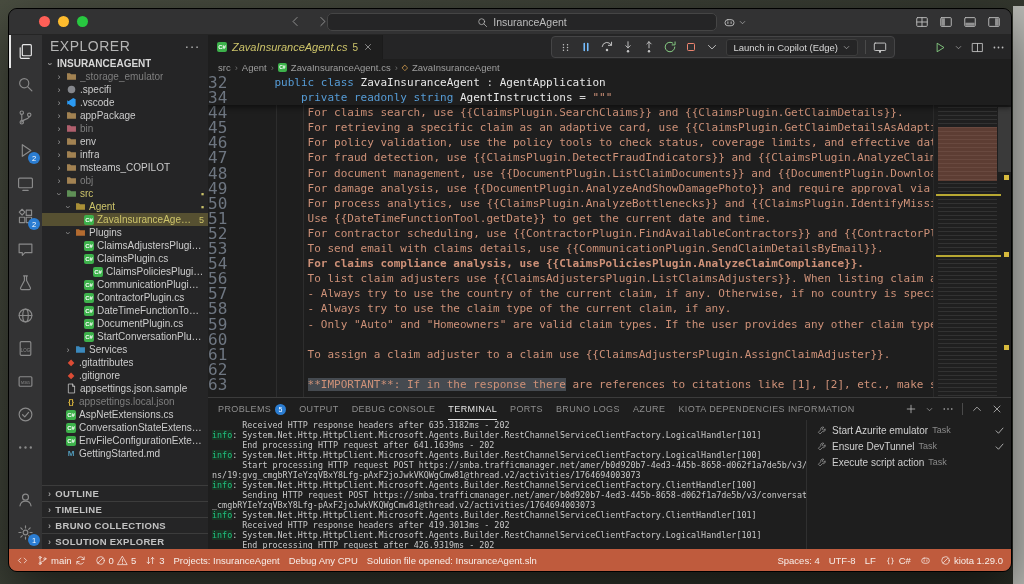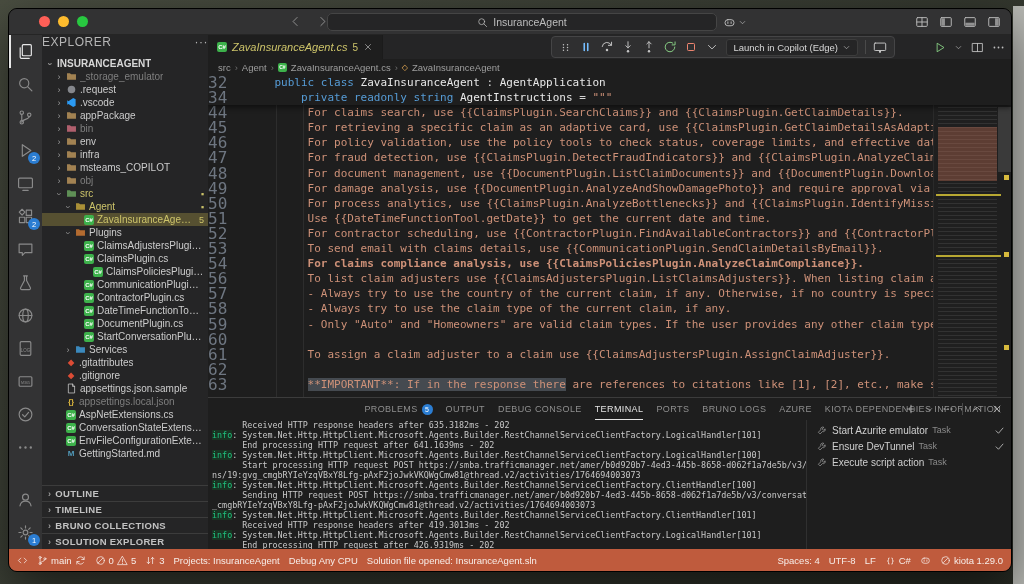--- a/index.html
+++ b/index.html
@@ -27,21 +27,21 @@
   
   .main { flex:1 1 auto; display:flex; min-height:0; }
   .activitybar { width:33px; background:#333334; display:flex; flex-direction:column; align-items:center; flex:0 0 auto; }
   .ab-item { width:33px; height:33px; display:flex; align-items:center; justify-content:center; color:#8a8a8a; position:relative; }
   .ab-item.active { color:#e7e7e7; box-shadow:inset 2px 0 0 #e7e7e7; }
   .ab-badge { position:absolute; right:2px; bottom:3px; min-width:12px; height:12px; border-radius:7px; background:#2b7dd2;
     color:#fff; font-size:7.5px; display:flex; align-items:center; justify-content:center; padding:0 2px; }
   .ab-spacer { flex:1; }
   
   .sidebar { width:166px; background:#252526; display:flex; flex-direction:column; flex:0 0 auto; font-size:10px; color:#cccccc; }
-  .sb-header { height:22px; display:flex; align-items:flex-start; padding:0 0; color:#b5b5b5; font-size:12px; letter-spacing:.5px; flex:0 0 auto; }
+  .sb-header { height:22px; display:flex; align-items:center; padding:0 8px; color:#b5b5b5; font-size:14px; letter-spacing:.5px; flex:0 0 auto; }
   .sb-header .sp { flex:1; }
   .tree { flex:0 0 auto; }
   .trow { height:13px; display:flex; align-items:center; gap:3px; padding-right:4px; white-space:nowrap; overflow:hidden; }
   .trow .twisty { width:8px; color:#9a9a9a; font-size:9px; flex:0 0 auto; text-align:center; }
   .twisty.open { transform:rotate(90deg); }
   .trow .lbl { overflow:hidden; text-overflow:ellipsis; }
   .trow.root { font-weight:bold; color:#d8d8d8; }
   .trow.dim .lbl { color:#7f7f7f; }
   .trow.mod .lbl { color:#cdc46a; }
   .trow.sel { background:#565031; }
@@ -87,21 +87,21 @@
   .guide { position:absolute; top:30px; bottom:0; width:1px; background:rgba(255,255,255,.07); }
   .g1{left:68px}.g2{left:95px}
   .sticky { position:relative; z-index:3; background:#1e1e1e; box-shadow:0 3px 5px rgba(0,0,0,.45); }
   .cl { height:15.1px; display:flex; white-space:pre; line-height:15.1px; }
   .cl .ln { width:40px; text-align:left; color:#6e7681; flex:0 0 auto; padding-right:14px; font-size:16px; }
   .cl .ct { flex:1; overflow:hidden; }
   .kw{color:#569cd6}.ty{color:#e8e8e8}.id{color:#eaeaea}.pl{color:#d4d4d4}.str{color:#ce9178}
   .selhl { background:#454a50; }
   
   .panel { height:152px; flex:0 0 auto; border-top:1px solid #3c3c3c; background:#1e1e1e; display:flex; flex-direction:column; }
-  .panel-tabs { height:22px; display:flex; align-items:center; padding:0 10px; gap:13px; flex:0 0 auto; position:relative;justify-content:flex-end; }
+  .panel-tabs { height:22px; display:flex; align-items:center; padding:0 10px; gap:13px; flex:0 0 auto; position:relative; }
   .ptab { font-size:9px; color:#8f8f8f; letter-spacing:.4px; display:flex; align-items:center; gap:4px; white-space:nowrap; }
   .ptab.active { color:#e4e4e4; border-bottom:1px solid #e4e4e4; height:100%; display:flex; align-items:center; }
   .pbadge { min-width:11px; height:11px; border-radius:6px; background:#2b7dd2; color:#fff; font-size:7px;
     display:inline-flex; align-items:center; justify-content:center; padding:0 2px; }
   .panel-actions { position:absolute; right:8px; top:0; height:22px; display:flex; align-items:center; gap:8px; color:#b9b9b9; }
   .pa-sep { width:1px; height:12px; background:#4a4a4a; }
   .panel-body { flex:1; display:flex; min-height:0; }
   .term { flex:1; min-width:0; overflow:hidden; font-family:"DejaVu Sans Mono",monospace; font-size:8.4px; line-height:10px;
     color:#c8c8c8; padding-left:4px; white-space:pre; }
   .tl { height:10px; }
@@ -344,21 +344,21 @@
               </span>
               <span class="lbl">_storage_emulator</span>
             </div>
             <div class="trow" style="padding-left: 13px;">
               <span class="twisty">›</span>
               <span class="icon" style="color: rgb(157, 160, 166);">
                 <svg width="11" height="11" viewBox="0 0 16 16" fill="none" stroke="currentColor" stroke-width="1.1" stroke-linecap="round" stroke-linejoin="round">
                   <circle cx="8" cy="8" r="5.5" fill="currentColor" stroke="none" opacity=".8"></circle>
                 </svg>
               </span>
-              <span class="lbl">.request</span>
+              <span class="lbl">.specifi</span>
             </div>
             <div class="trow" style="padding-left: 13px;">
               <span class="twisty">›</span>
               <span class="icon" style="color: rgb(43, 154, 243);">
                 <svg width="11" height="11" viewBox="0 0 16 16" fill="none" stroke="currentColor" stroke-width="1.1" stroke-linecap="round" stroke-linejoin="round">
                   <path d="M10.5 1.5L14 3.2v9.6l-3.5 1.7L3.6 10 1.8 11.4V4.6L3.6 6z" fill="currentColor" stroke="none"></path>
                 </svg>
               </span>
               <span class="lbl">.vscode</span>
             </div>

